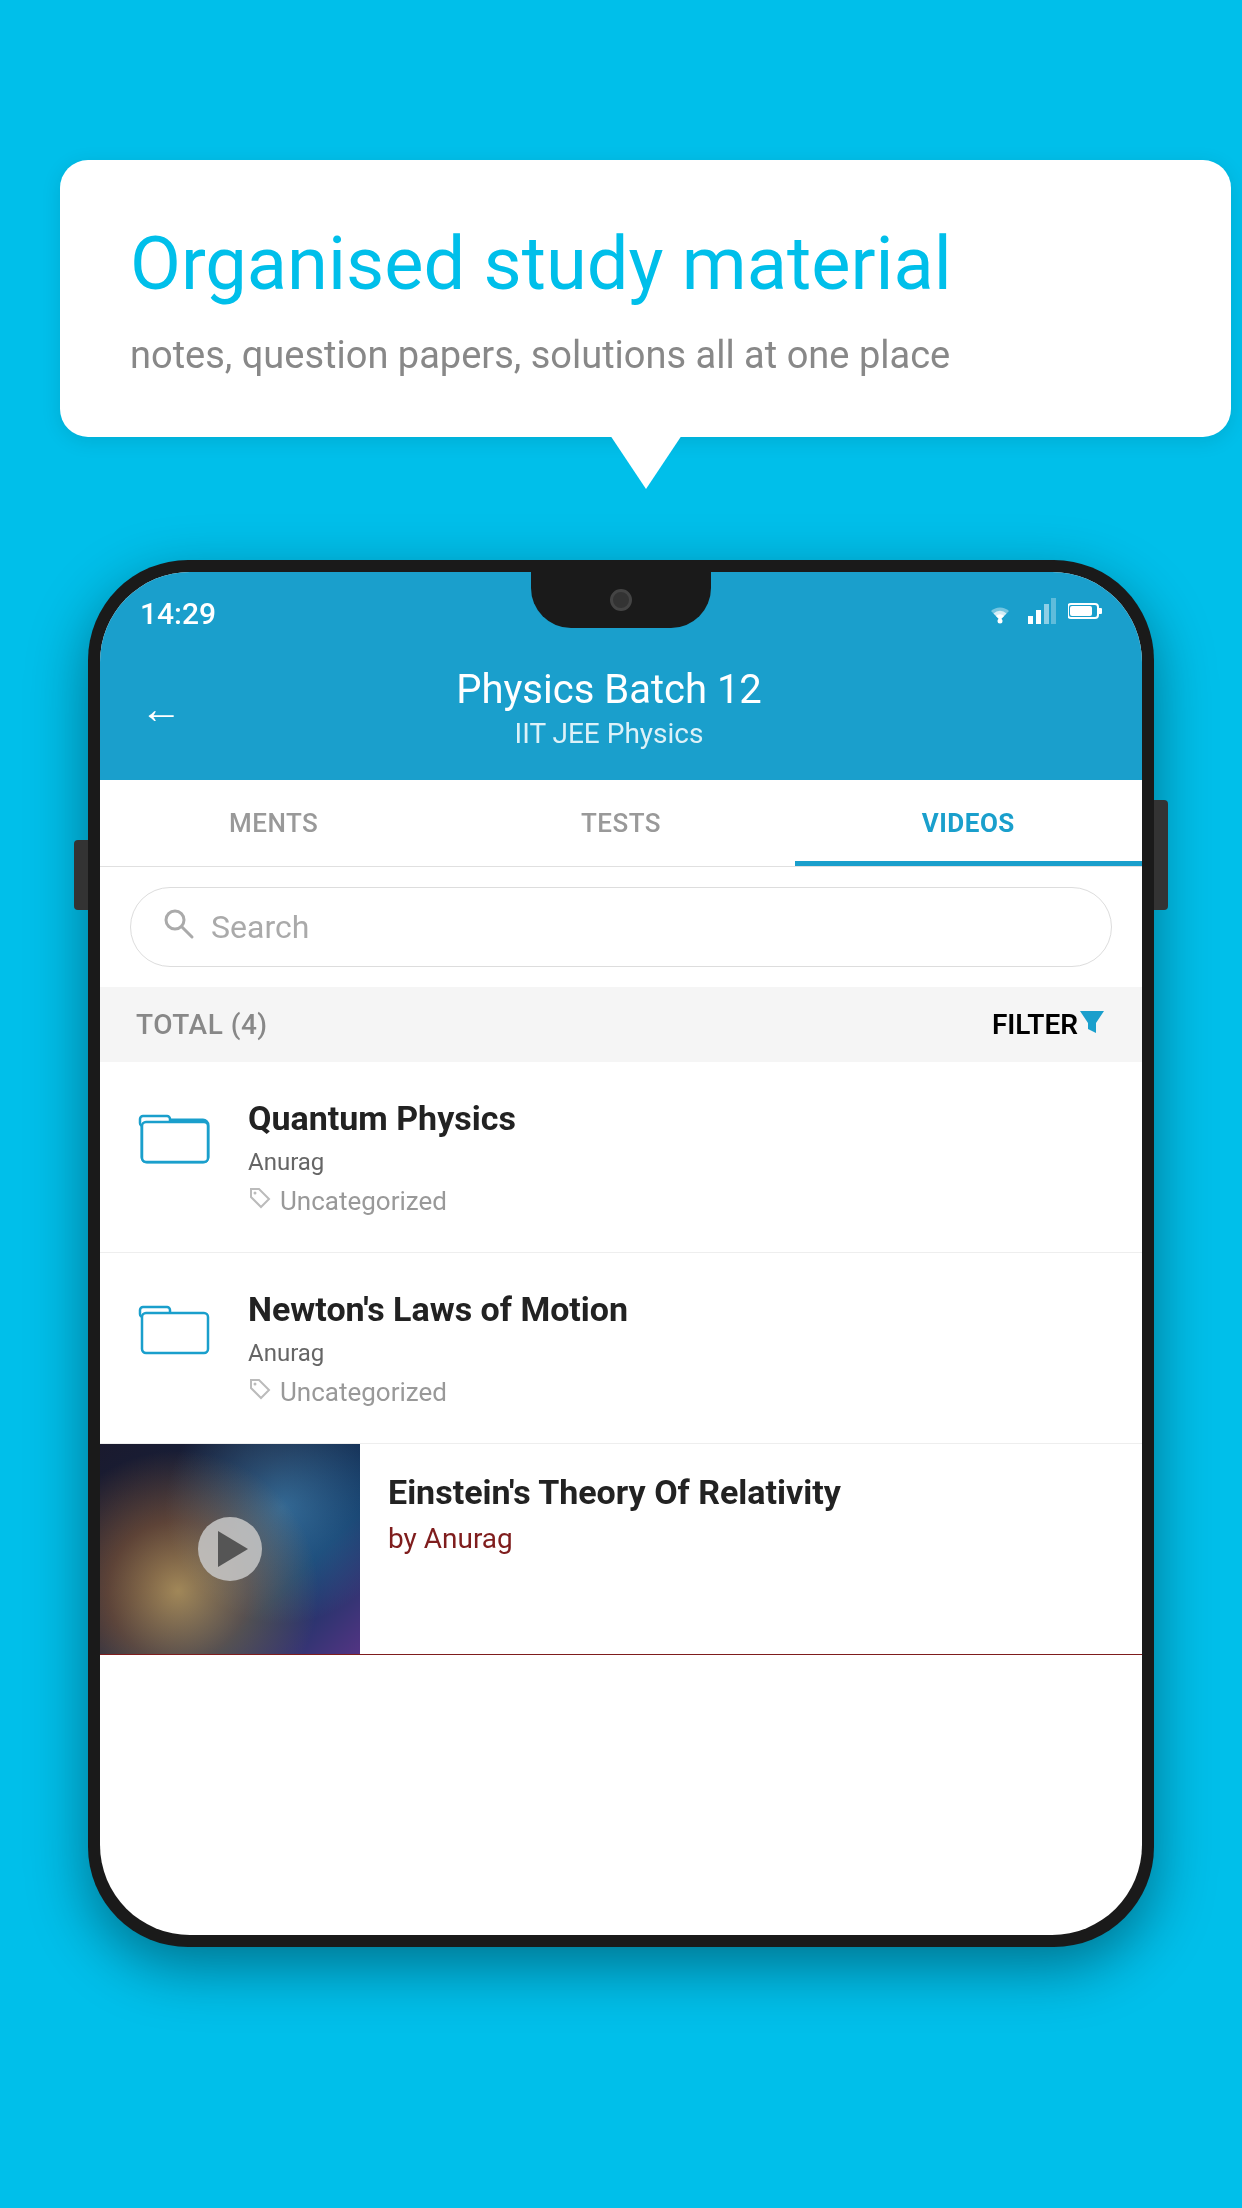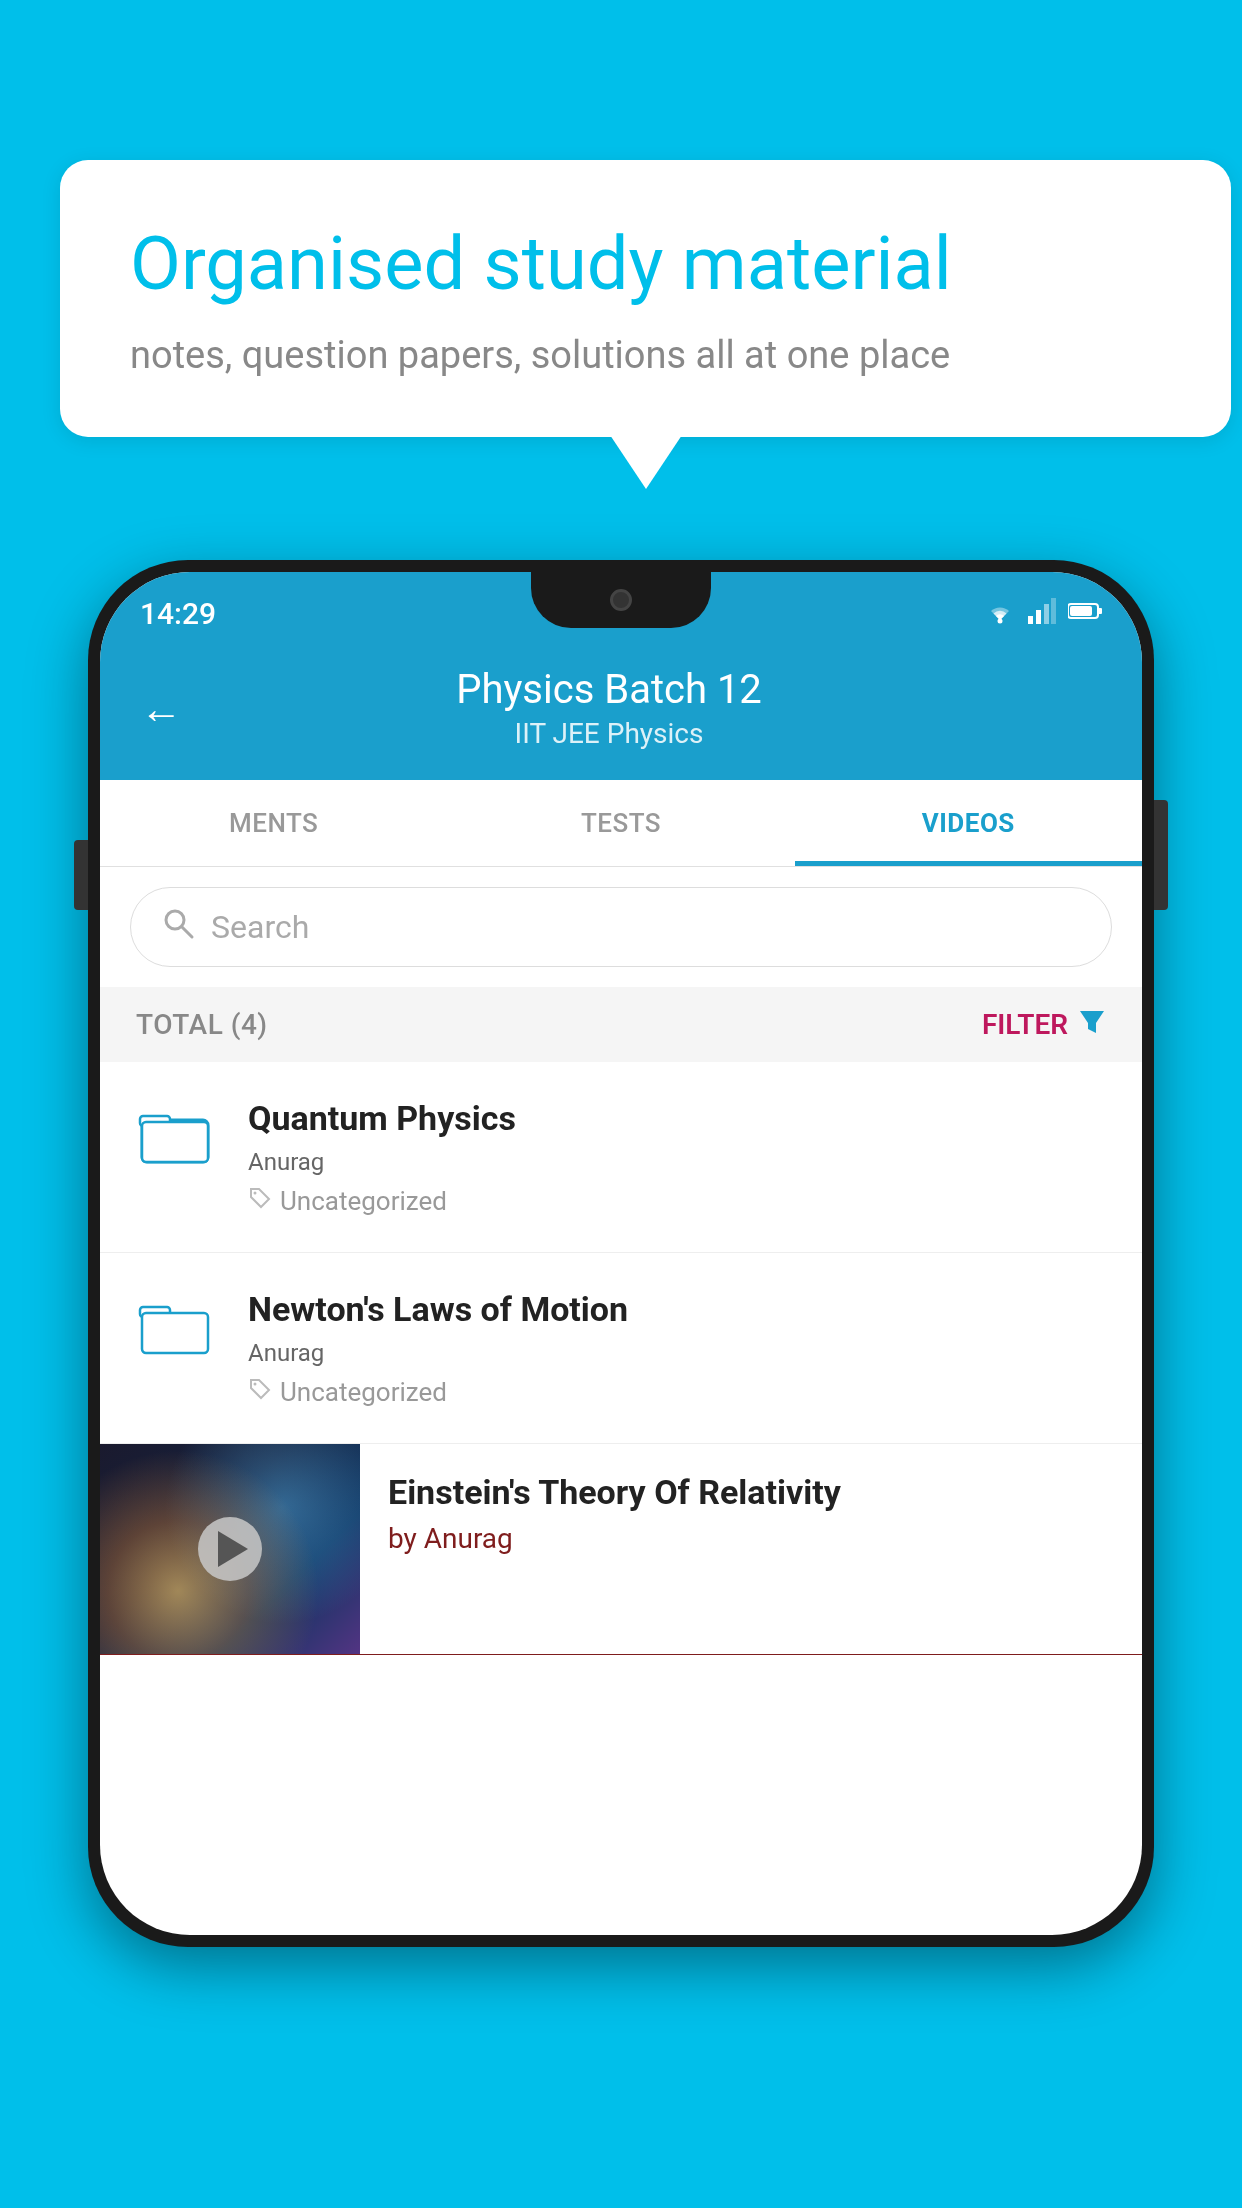--- a/index.html
+++ b/index.html
@@ -236,22 +236,21 @@
     .total-text {
       color: #888;
       font-size: 28px;
       font-weight: 500;
       letter-spacing: 0.5px;
     }
 
     .filter-btn {
       display: flex;
       align-items: center;
-      gap: 10px;
-      color: #be185d;
+      color: #000000;
       font-size: 28px;
       font-weight: 600;
       cursor: pointer;
     }
 
     
     .video-list {
       background: white;
     }
 

